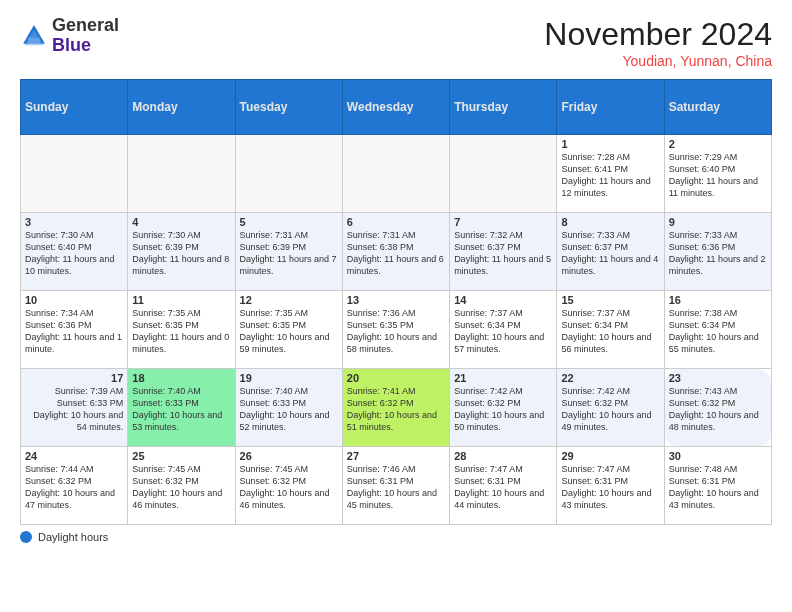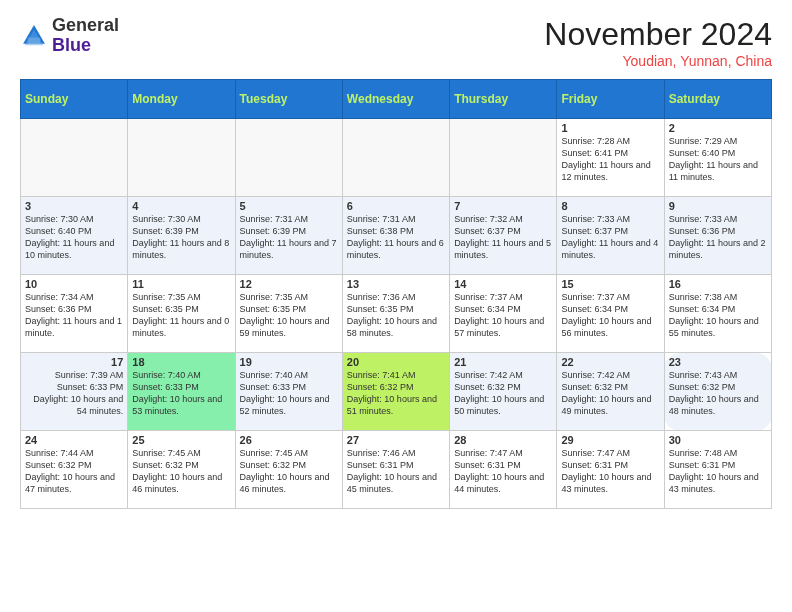--- a/index.html
+++ b/index.html
@@ -52,24 +52,24 @@
       color: #ef4444;
     }
     .calendar {
       flex: 1;
       border-collapse: collapse;
       width: 100%;
       table-layout: fixed;
     }
     .calendar th {
       background: #2176d2;
-      color: #bef264;
+      color: #e5e5e5;
       font-size: 12px;
       font-weight: bold;
-      padding: 12px 4px;
+      padding: 20px 4px;
       border: 1px solid #1a5faa;
       text-align: left;
     }
     .calendar td {
       border: 1px solid #ccc;
       vertical-align: top;
       padding: 3px 4px;
       font-size: 9.5px;
       color: #333;
       background: #fff;
@@ -274,13 +274,17 @@
             <div class="day-info">Sunrise: 7:47 AM<br>Sunset: 6:31 PM<br>Daylight: 10 hours and 43 minutes.</div>
           </td>
           <td>
             <span class="day-num">30</span>
             <div class="day-info">Sunrise: 7:48 AM<br>Sunset: 6:31 PM<br>Daylight: 10 hours and 43 minutes.</div>
           </td>
         </tr>
       </tbody>
   </table>
 
+  <div class="footer">
+    <span class="footer-dot"></span>
+    <span>Daylight hours</span>
+  </div>
 </div>
 
 </body></html>

